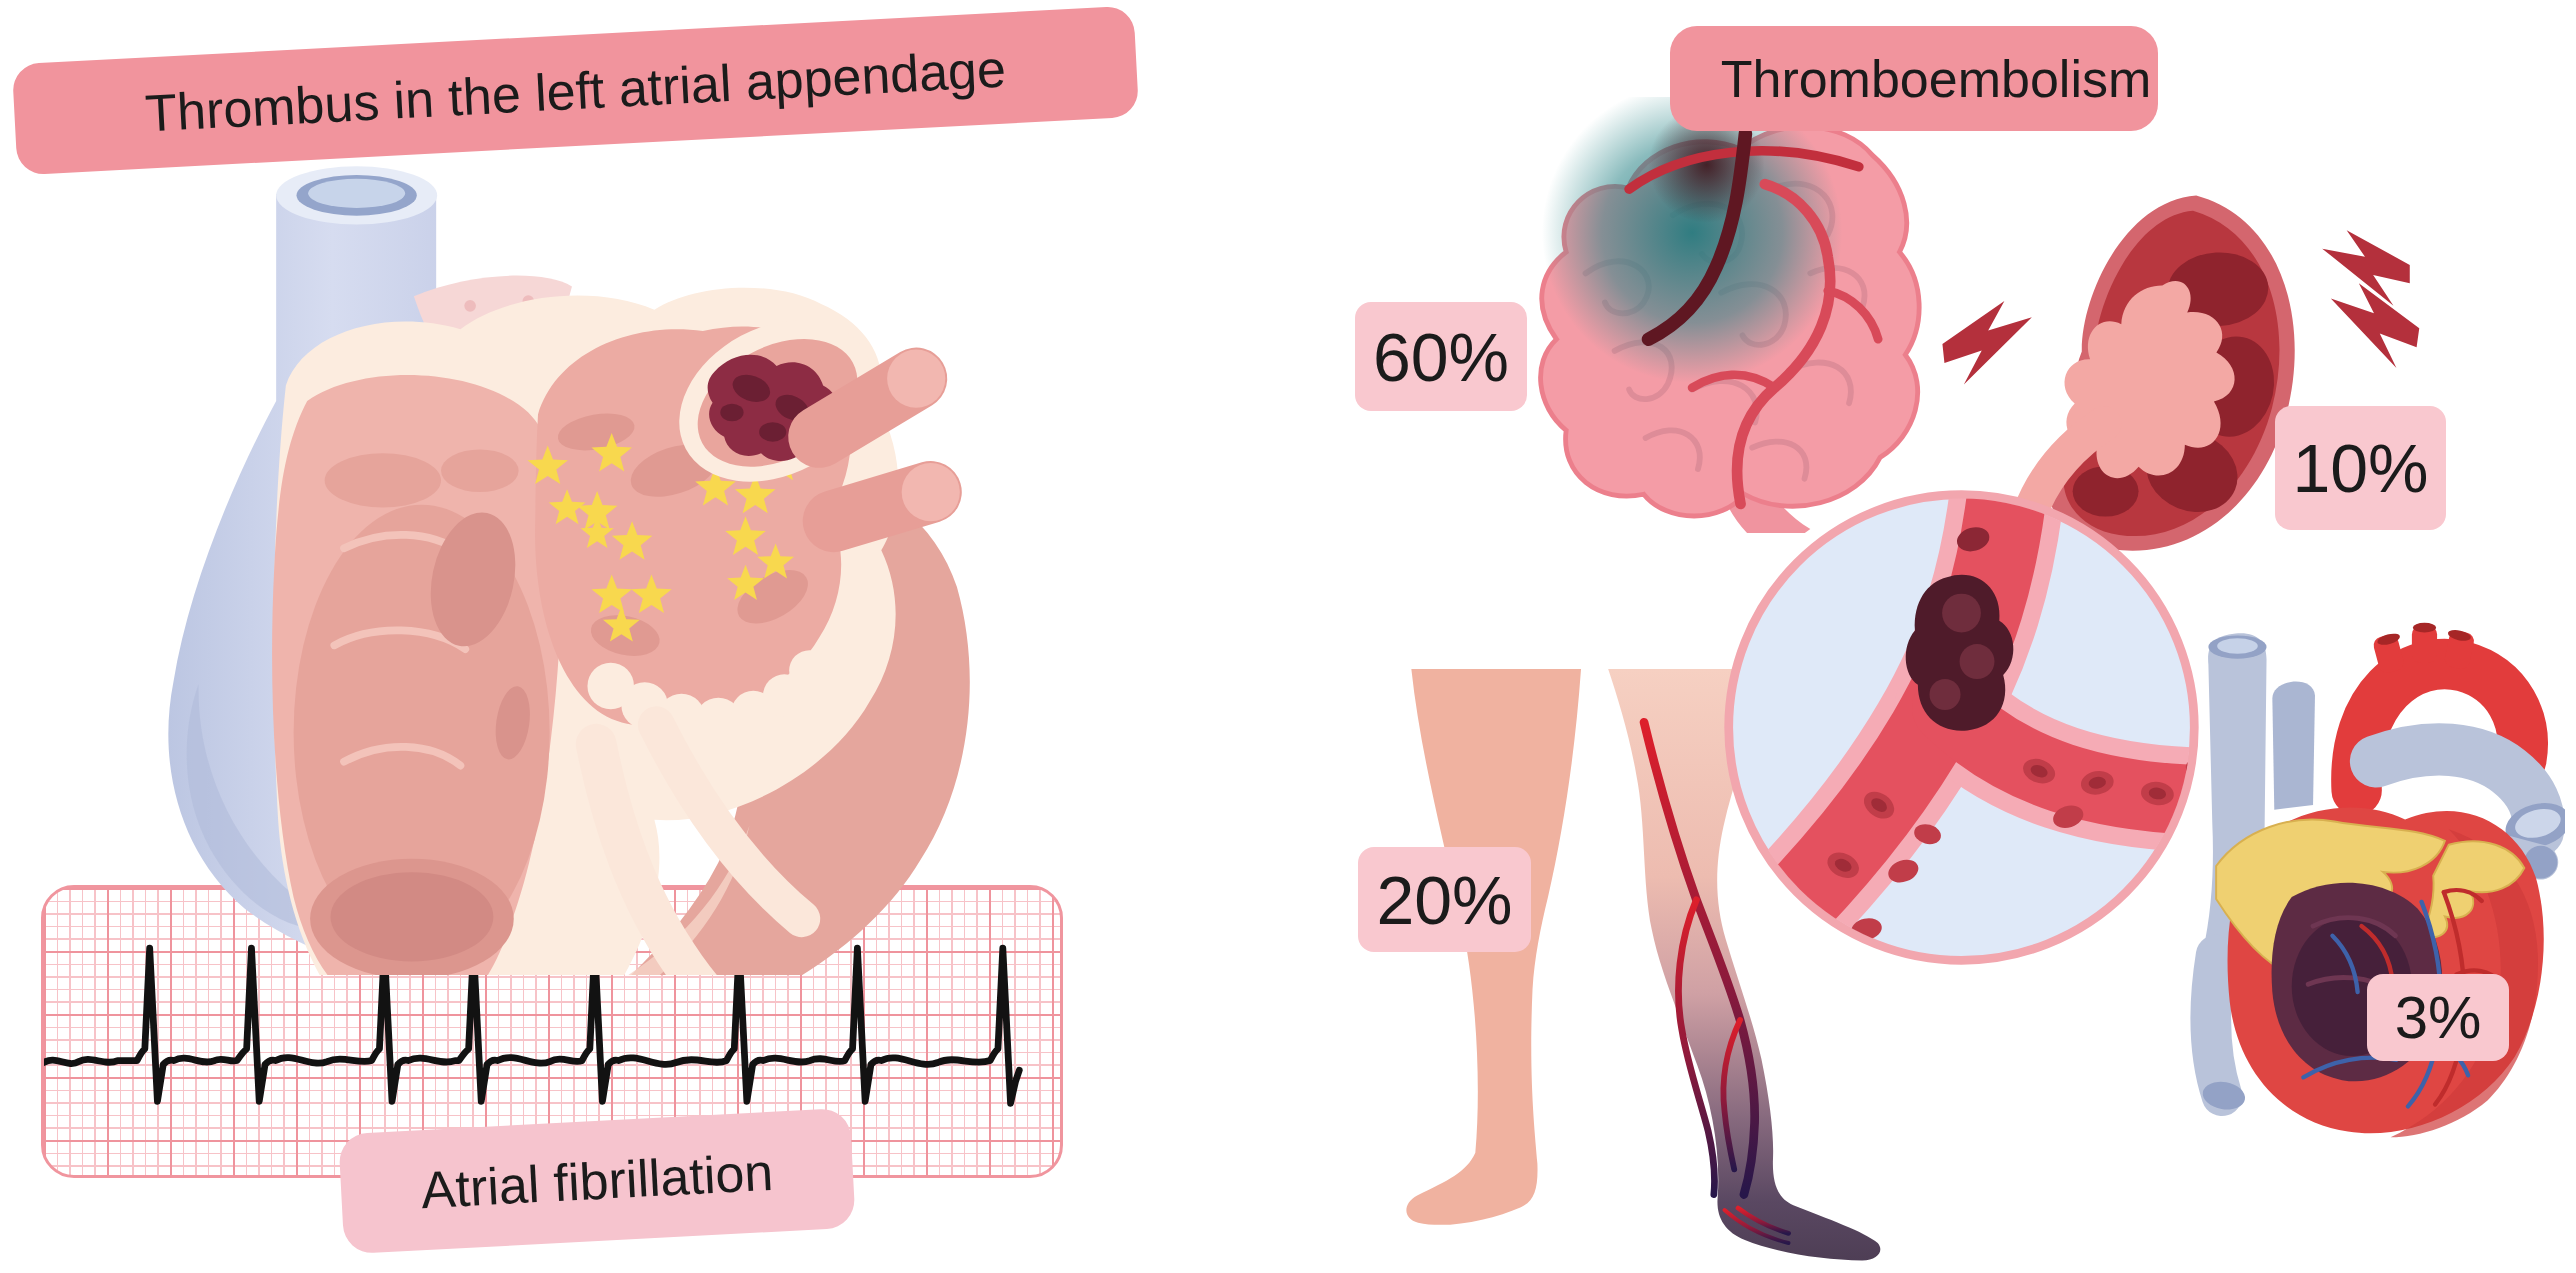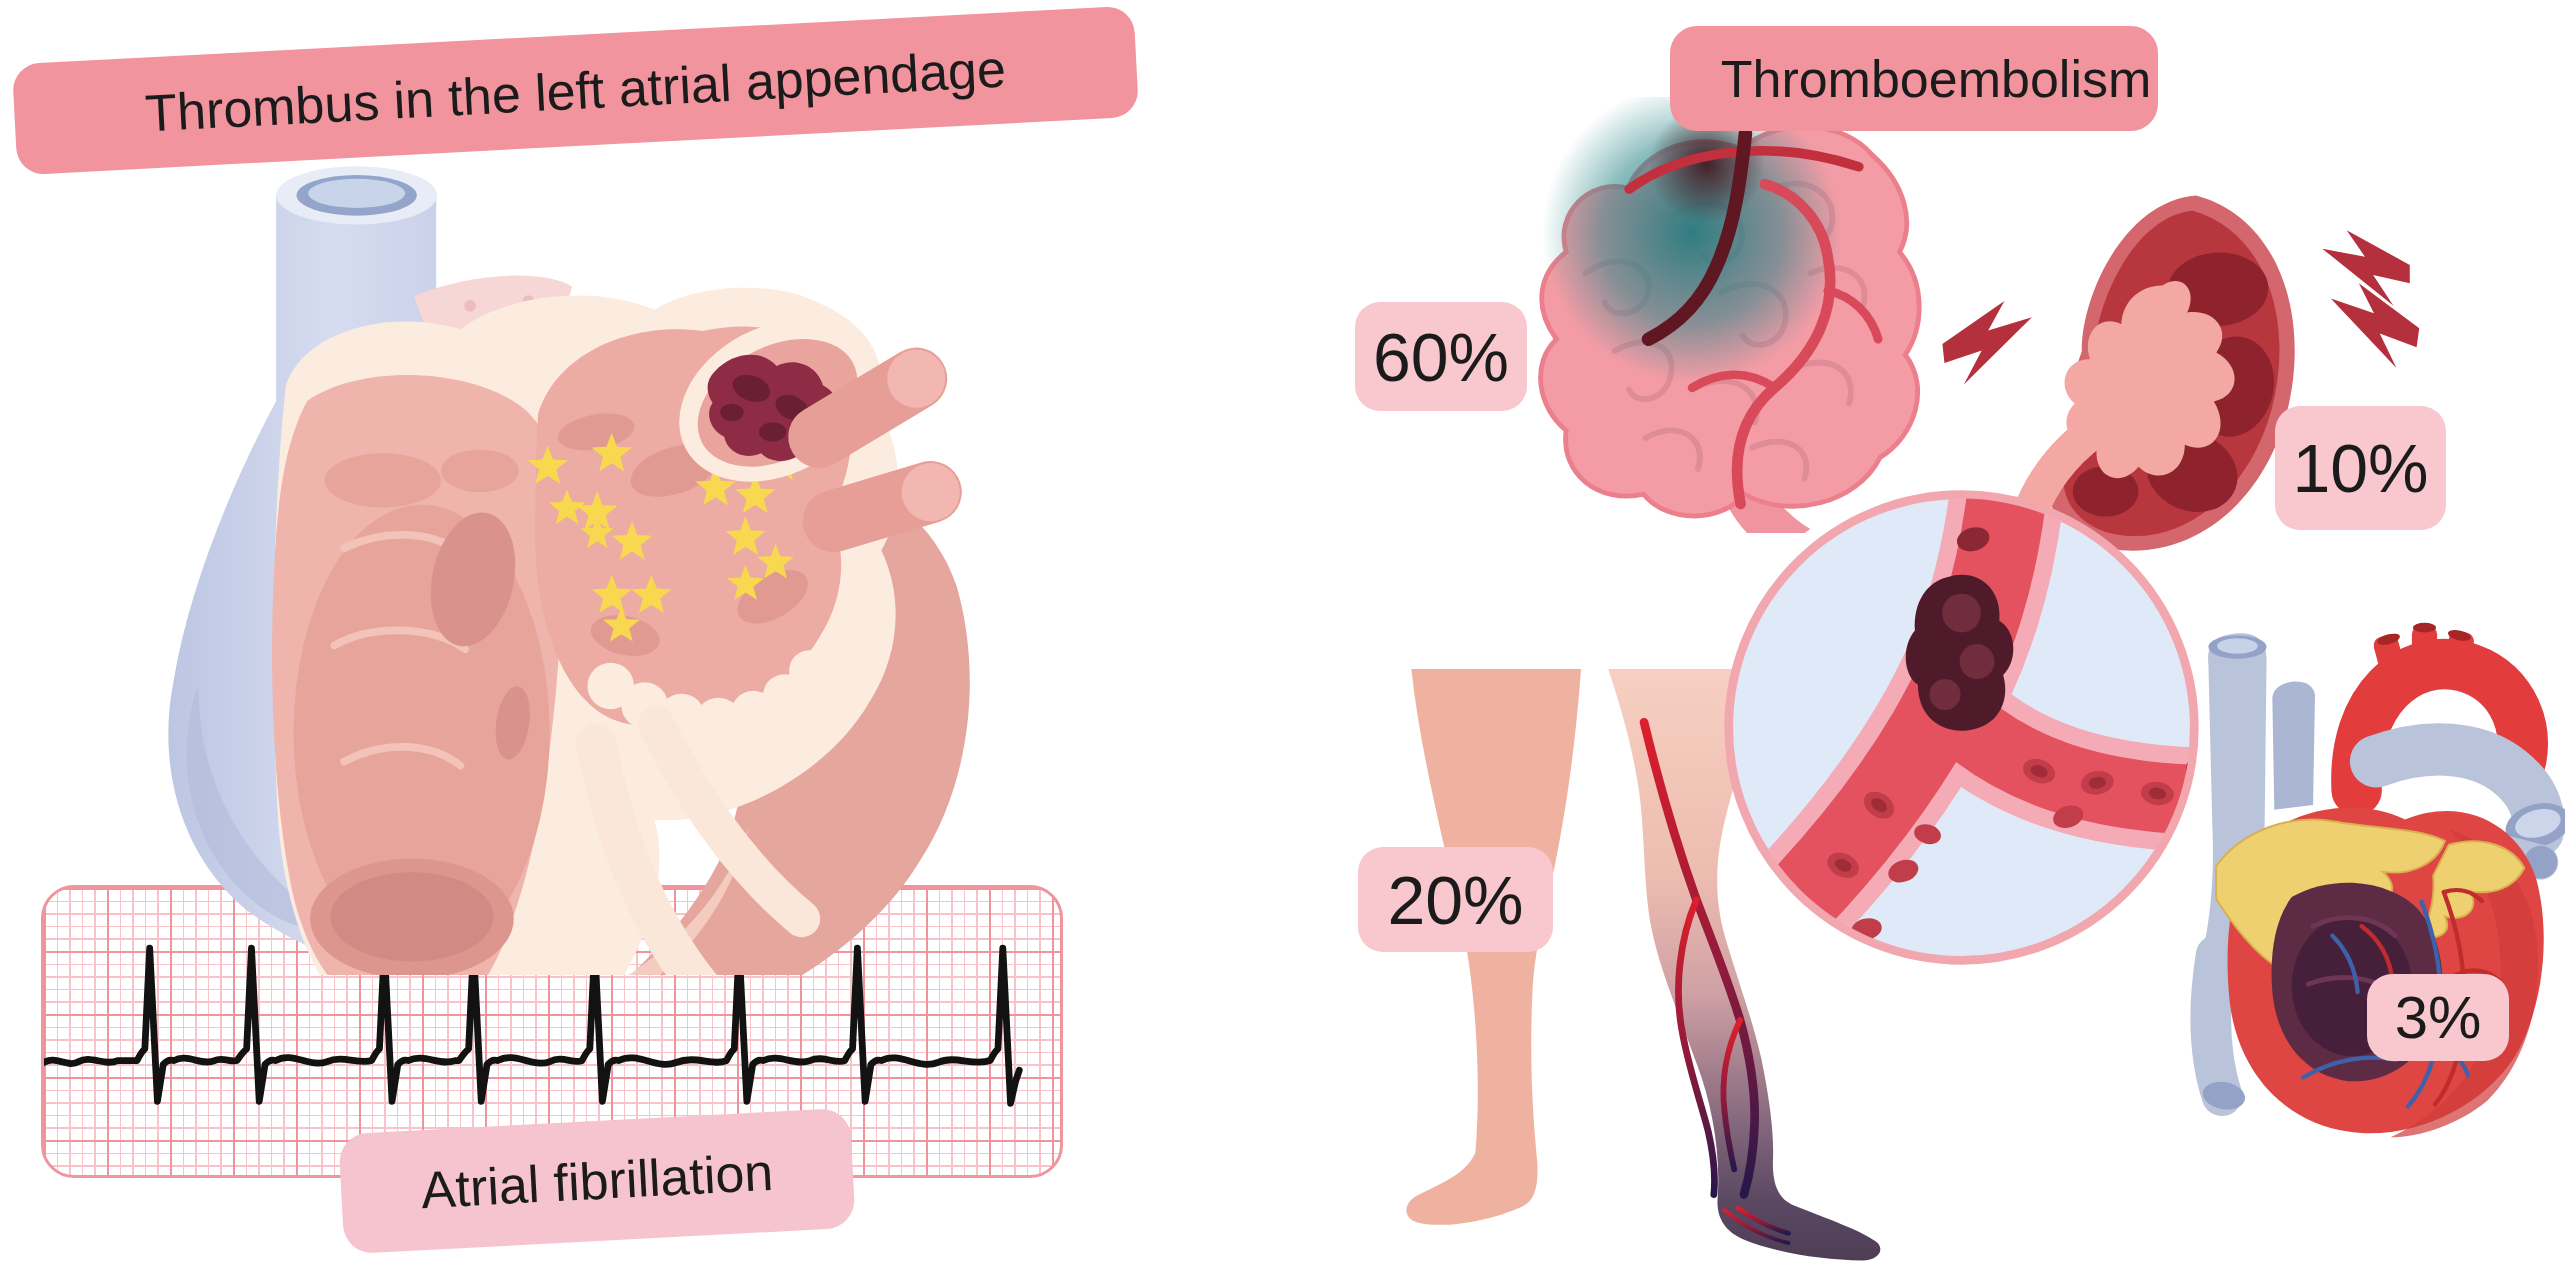--- a/index.html
+++ b/index.html
@@ -1,26 +1,26 @@
 <!DOCTYPE html>
 <html><head>
 <meta charset="utf-8">
 <style>
   html,body{margin:0;padding:0;background:#fff;}
   .canvas{position:relative;width:2576px;height:1273px;background:#fff;overflow:hidden;
           font-family:"Liberation Sans",sans-serif;color:#1b1b1b;}
   .badge{position:absolute;display:flex;align-items:center;justify-content:center;
          color:#1b1b1b;z-index:6;white-space:nowrap;}
   .badge.title{background:#f1949d;border-radius:27px;font-size:52px;}
-  .badge.pct{background:#f9c8cf;border-radius:25px;font-size:68px;}
+  .badge.pct{background:#f9c8cf;border-radius:16px;font-size:68px;}
   #title-left{left:13.6px;top:35px;width:1123px;height:111px;transform:rotate(-3deg);}
   #title-right{left:1670px;top:26px;width:444px;height:105px;padding-left:44px;}
   #badge-60{left:1355px;top:302px;width:172px;height:109px;}
   #badge-10{left:2263px;top:406px;width:171px;height:124px;margin-left:12px;}
-  #badge-20{left:1358px;top:847px;width:195px;height:105px;}
+  #badge-20{left:1358px;top:847px;width:173px;height:105px;}
   #badge-3{left:2367px;top:974px;width:142px;height:87px;font-size:60px;}
   #badge-afib{left:341px;top:1121px;width:512px;height:120px;transform:rotate(-3deg);
               font-size:52px;background:#f6c4ce;border-radius:29px;}
   .illus{position:absolute;}
   #heart-left{left:53px;top:141px;z-index:2;}
   #ecg{left:41px;top:885px;width:1016px;height:287px;z-index:1;
        border:3.9px solid #f0959e;border-radius:33px;overflow:hidden;background-color:#fff;
        background-image:
          repeating-linear-gradient(to right,#ef949d 0 2.4px,transparent 2.4px 63px),
          repeating-linear-gradient(to bottom,#ef949d 0 2.4px,transparent 2.4px 63px),

